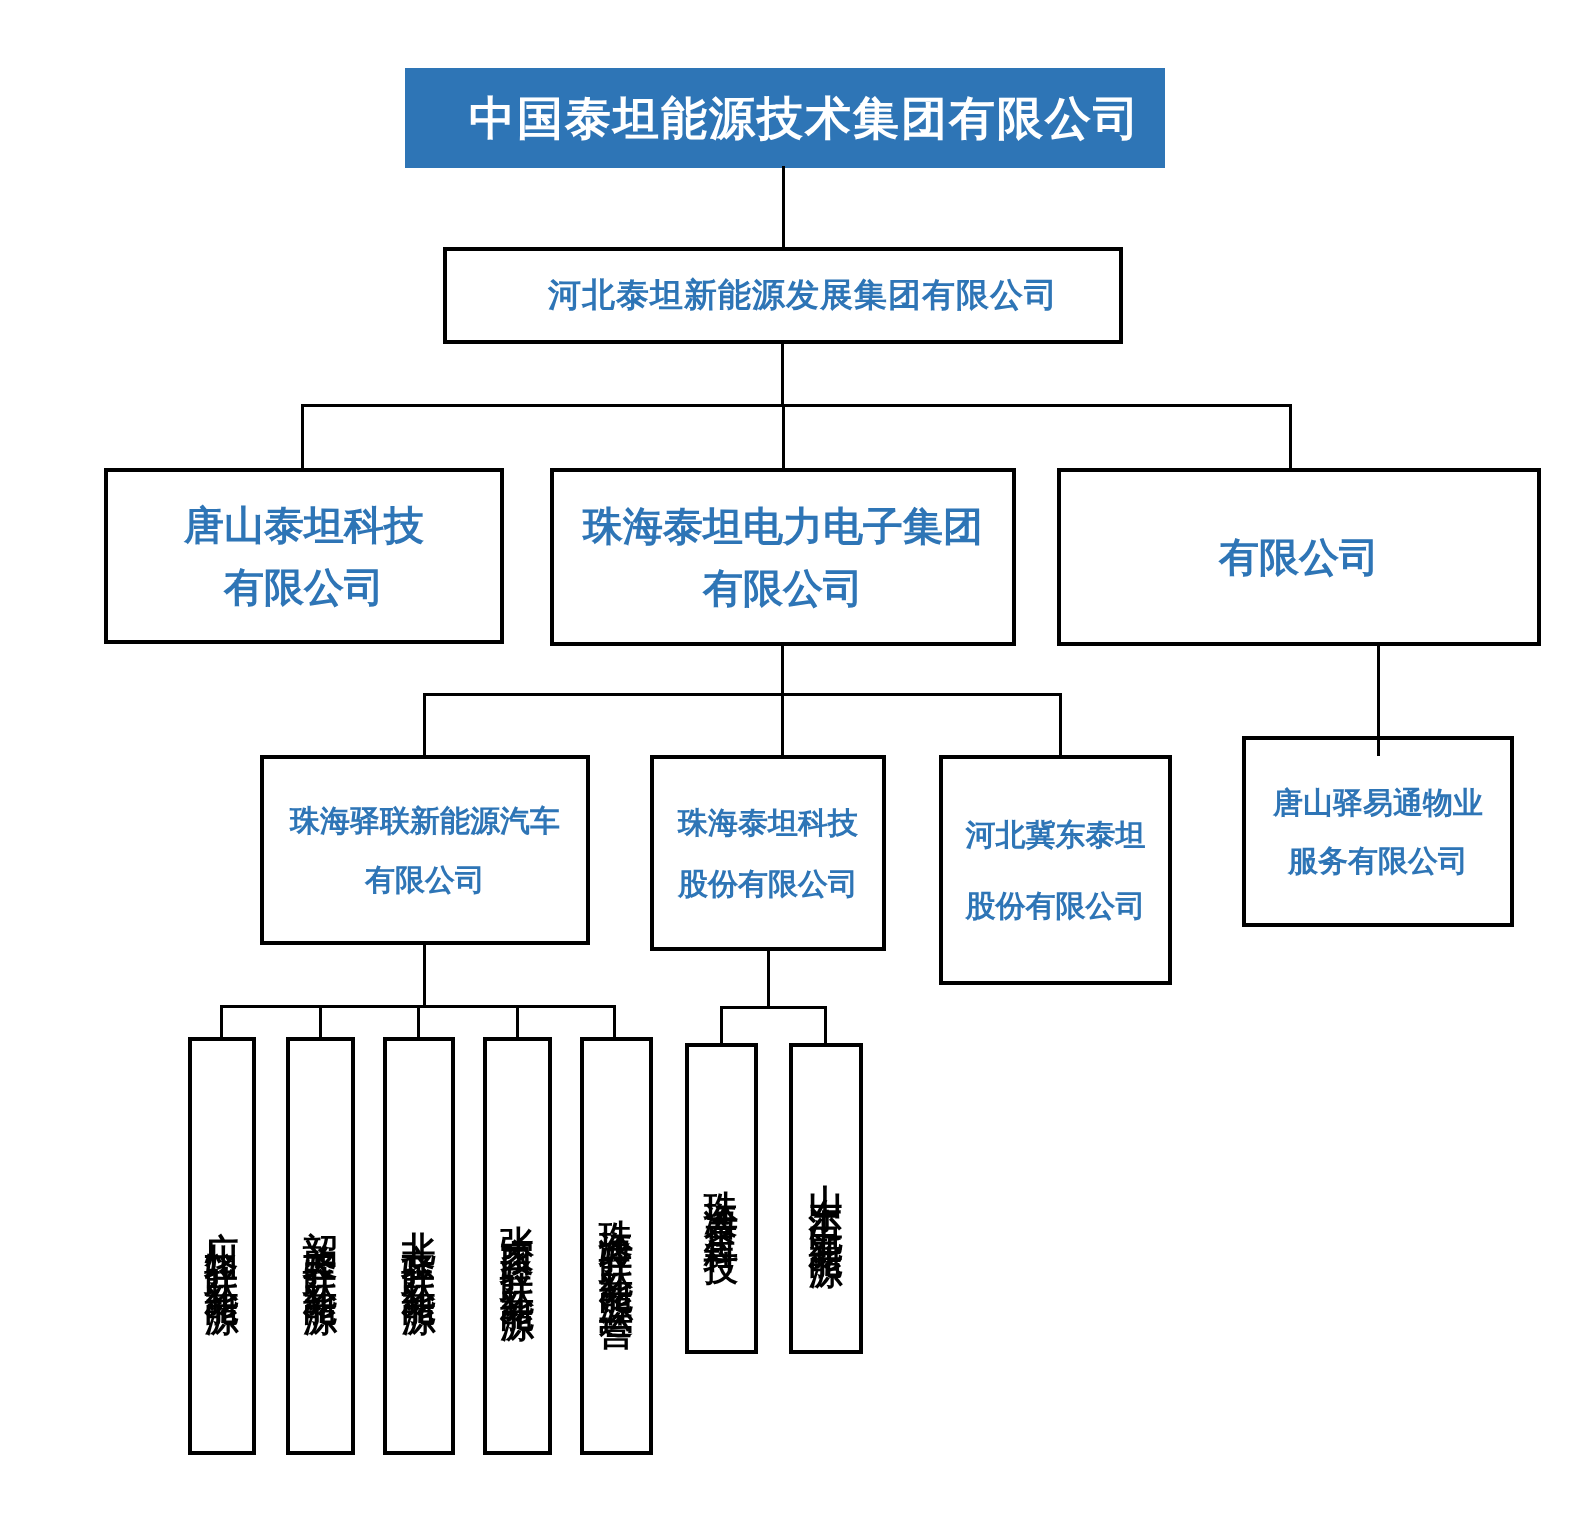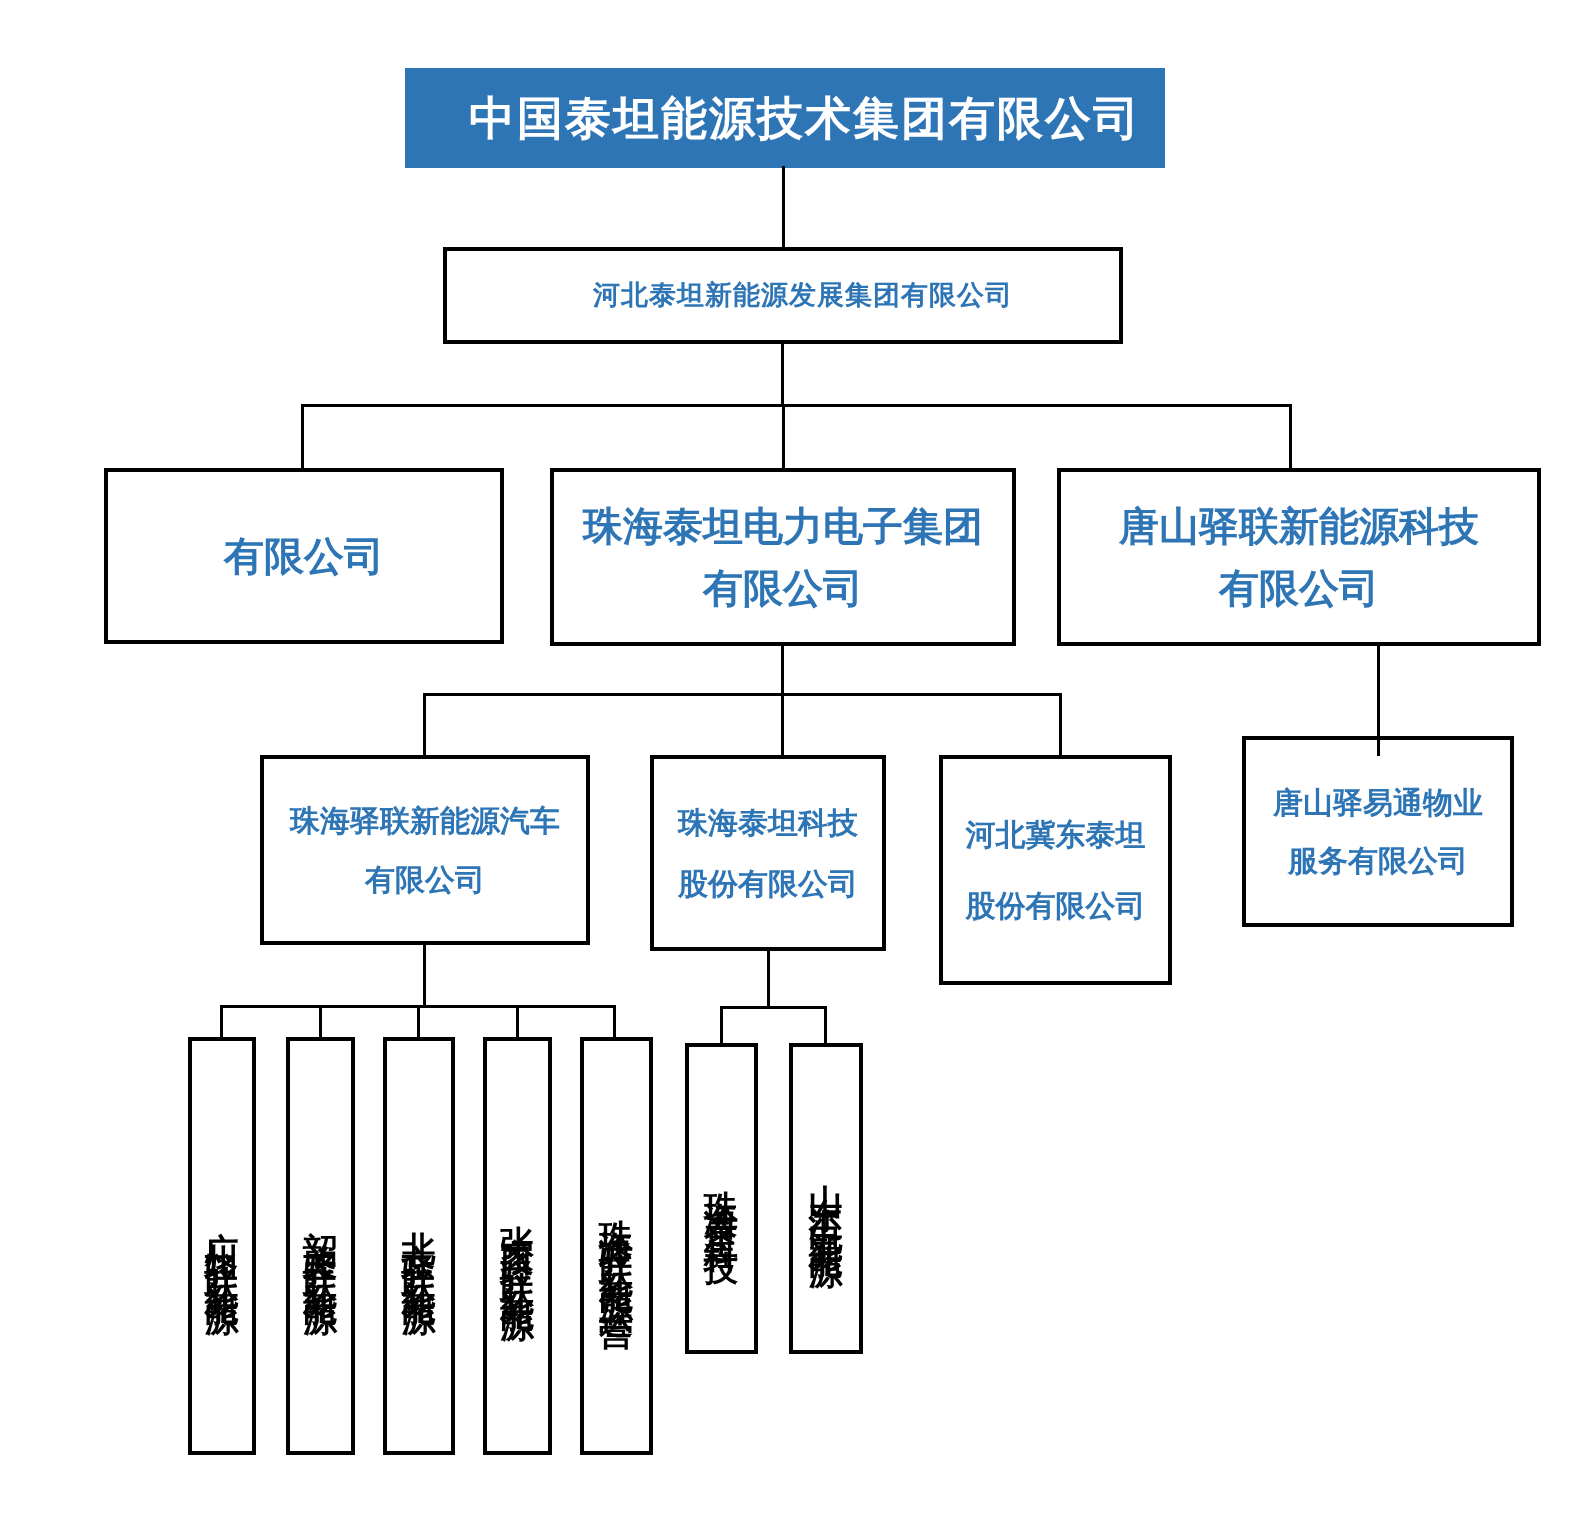--- a/index.html
+++ b/index.html
@@ -10,21 +10,21 @@
   .box {
     position:absolute; box-sizing:border-box; border:4px solid #000;
     background:#fff; display:flex; flex-direction:column; align-items:center;
     justify-content:space-evenly; text-align:center; font-weight:bold;
     color:var(--blue,#2E75B6); line-height:1.1;padding-left:40px;
   }
   .box.root {
     background:var(--blue,#2E75B6); border:none; color:#fff;
     justify-content:center; font-size:46px; letter-spacing:2px;
   }
-  .box.l2 { justify-content:center; font-size:27px; letter-spacing:1px; }
+  .box.l2 { justify-content:center; font-size:33px; letter-spacing:1px; }
   .box.l3 { font-size:40px; padding:14px 4px; }
   .box.l4 { font-size:30px; padding:20px 13px; }
   .vbox {
     position:absolute; box-sizing:border-box; border:4px solid #000;
     background:#fff; display:flex; align-items:center; justify-content:center;
     writing-mode:vertical-rl; text-orientation:upright; font-weight:bold;
     color:#000; font-size:34px; letter-spacing:12px; text-align:center;
   }
   .line { position:absolute; background:#000; }
 </style>
@@ -35,28 +35,28 @@
 
   <div class="box root" style="left:405px;top:68px;width:760px;height:100px;">
     <span>中国泰坦能源技术集团有限公司</span>
   </div>
 
   <div class="box l2" style="left:443px;top:247px;width:680px;height:97px;">
     <span>河北泰坦新能源发展集团有限公司</span>
   </div>
 
   <div class="box l3" style="left:104px;top:468px;width:400px;height:176px;">
+    <span>唐山泰坦科技</span>
     <span>有限公司</span>
   </div>
   <div class="box l3" style="left:550px;top:468px;width:466px;height:178px;">
     <span>珠海泰坦电力电子集团</span>
     <span>有限公司</span>
   </div>
   <div class="box l3" style="left:1057px;top:468px;width:484px;height:178px;">
-    <span>唐山驿联新能源科技</span>
     <span>有限公司</span>
   </div>
 
   <div class="box l4" style="left:260px;top:755px;width:330px;height:190px;">
     <span>珠海驿联新能源汽车</span>
     <span>有限公司</span>
   </div>
   <div class="box l4" style="left:650px;top:755px;width:236px;height:196px;">
     <span>珠海泰坦科技</span>
     <span>股份有限公司</span>

